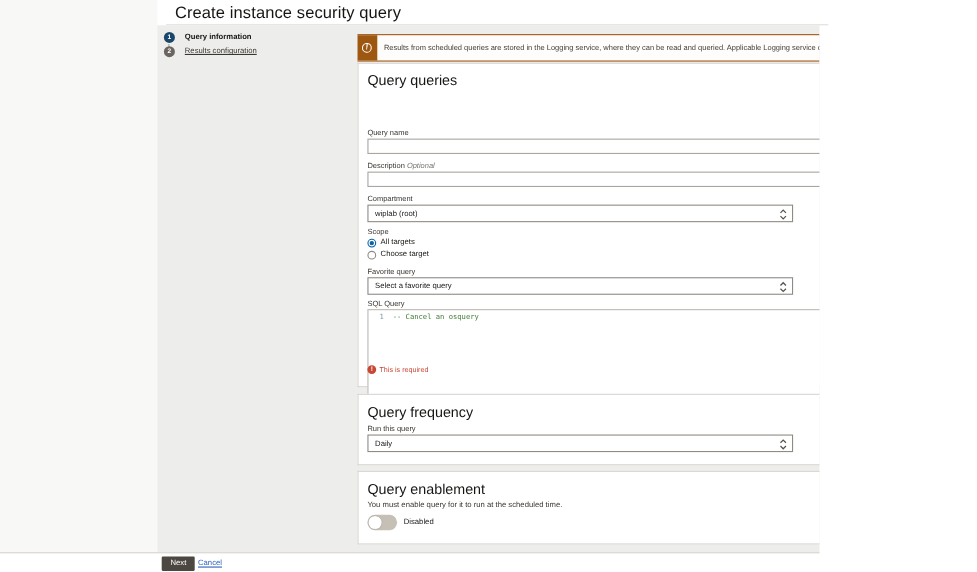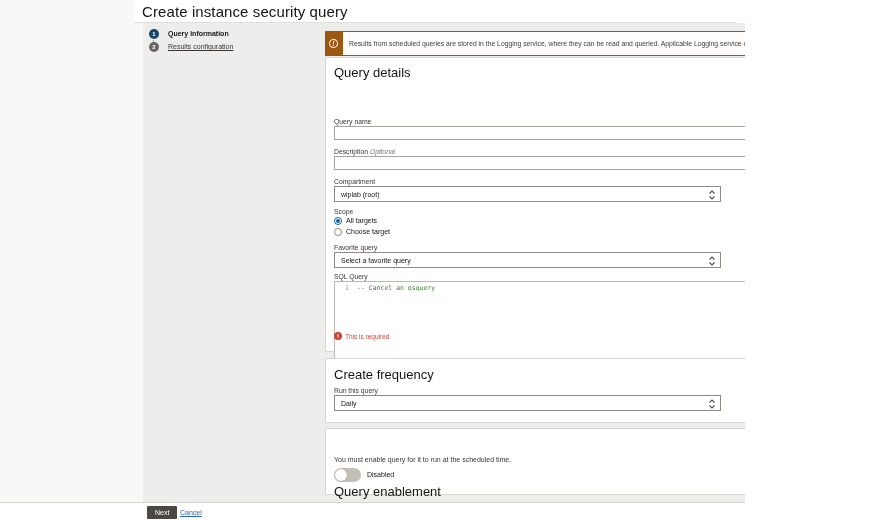--- a/index.html
+++ b/index.html
@@ -1,21 +1,21 @@
 <!DOCTYPE html>
 <html><head>
 <meta charset="utf-8">
 <style>
   * { margin:0; padding:0; box-sizing:border-box; }
   html,body { background:#fff; }
   body { font-family:"Liberation Sans", sans-serif; color:#161513; }
   #app { position:relative; width:888px; height:520px; background:#fff; overflow:hidden; }
 
   #left-strip { position:absolute; left:0; top:0; width:143px; height:502px; background:#f8f8f7; }
-  #page-header { position:absolute; left:134px; top:0; width:602px; height:23px; background:#fff; border-bottom:1px solid #e2dfda; }
+  #page-header { position:absolute; left:151px; top:0; width:602px; height:23px; background:#fff; border-bottom:1px solid #e2dfda; }
   #page-title { position:absolute; left:8px; top:3px; font-size:15px; font-weight:500; color:#161513; letter-spacing:.1px; }
 
   #page-body { position:absolute; left:143px; top:23px; width:602px; height:479px; background:#ededeb; overflow:hidden; }
 
   
   .step { position:absolute; left:6px; }
   .step-circle { position:absolute; width:10px; height:10px; border-radius:50%; color:#fff; font-size:6px; font-weight:bold; text-align:center; line-height:10px; }
   .step-circle.active { background:#19476b; }
   .step-circle.inactive { background:#6b6561; }
   .step-label { position:absolute; left:19px; top:1px; font-size:7px; white-space:nowrap; }
@@ -87,21 +87,21 @@
     </div>
 
     <div id="banner">
       <div id="banner-icon-block">
         <span class="alert-glyph">!</span>
       </div>
       <span id="banner-text">Results from scheduled queries are stored in the Logging service, where they can be read and queried. Applicable Logging service charges may apply.</span>
     </div>
 
     <div class="card" style="top:34px; height:295px;">
-      <div class="card-heading" style="top:7px;">Query details</div>
+      <div class="card-heading" style="top:7px;">Query queries</div>
 
       <div class="field-label" style="top:60px;">Query name</div>
       <input class="text-input" style="top: 68px;" type="text" value="">
 
       <div class="field-label" style="top:90px;">
         <span>Description</span>
         <span class="optional">Optional</span>
       </div>
       <input class="text-input" style="top: 98px;" type="text" value="">
 
@@ -139,33 +139,33 @@
         <span id="sql-code">-- Cancel an osquery</span>
       </div>
 
       <div class="error-row" style="top:274px;">
         <span class="error-icon">!</span>
         <span class="error-text">This is required</span>
       </div>
     </div>
 
     <div class="card" style="top:335px; height:65px;">
-      <div class="card-heading" style="top:8px;">Create frequency</div>
+      <div class="card-heading" style="top:8px;">Query frequency</div>
       <div class="field-label" style="top:28px;">Run this query</div>
       <div class="select-box" style="top:36px;">
         <span class="select-value">Daily</span>
         <svg class="select-chevrons" viewBox="0 0 8 12">
           <polyline points="1.5,4.5 4,2 6.5,4.5" fill="none" stroke="#55514b" stroke-width="1.1"></polyline>
           <polyline points="1.5,7.5 4,10 6.5,7.5" fill="none" stroke="#55514b" stroke-width="1.1"></polyline>
         </svg>
       </div>
     </div>
 
     <div class="card" style="top:405px; height:67px;">
-      <div class="card-heading" style="top:8px;margin-top:47px;">Query enablement</div>
+      <div class="card-heading" style="top:8px;">Query enablement</div>
       <div class="enable-desc" style="top:27px;">You must enable query for it to run at the scheduled time.</div>
       <div id="enable-toggle" style="top:39px;">
         <span class="knob"></span>
       </div>
       <span id="toggle-label" style="top:42px;">Disabled</span>
     </div>
 
   </div>
 
   <div id="footer">

